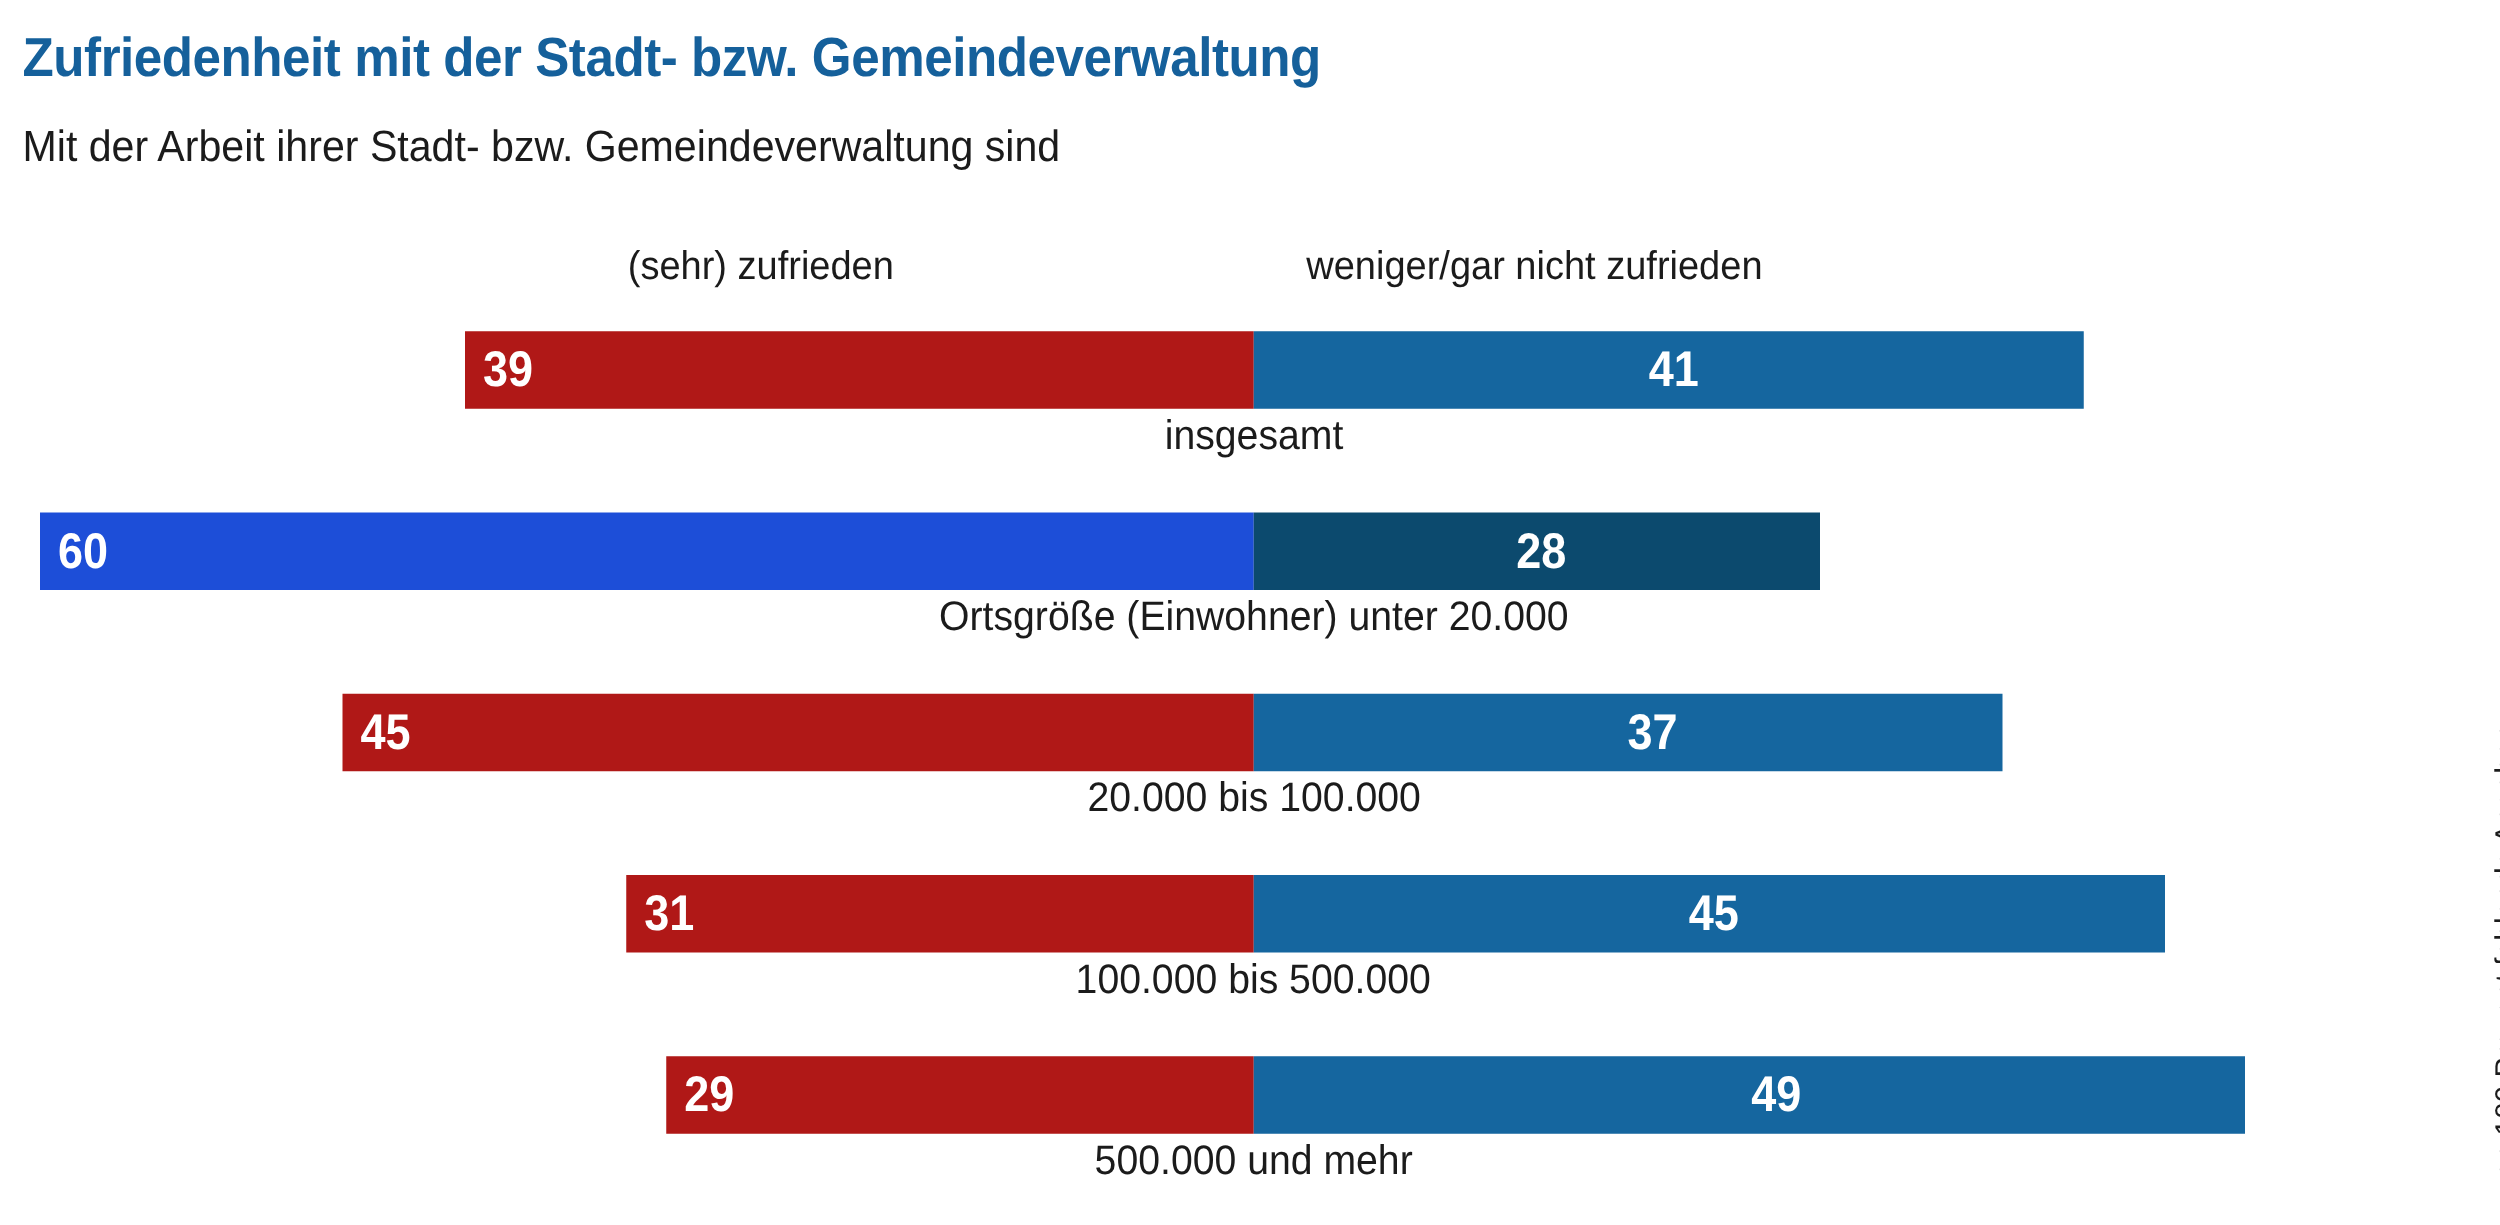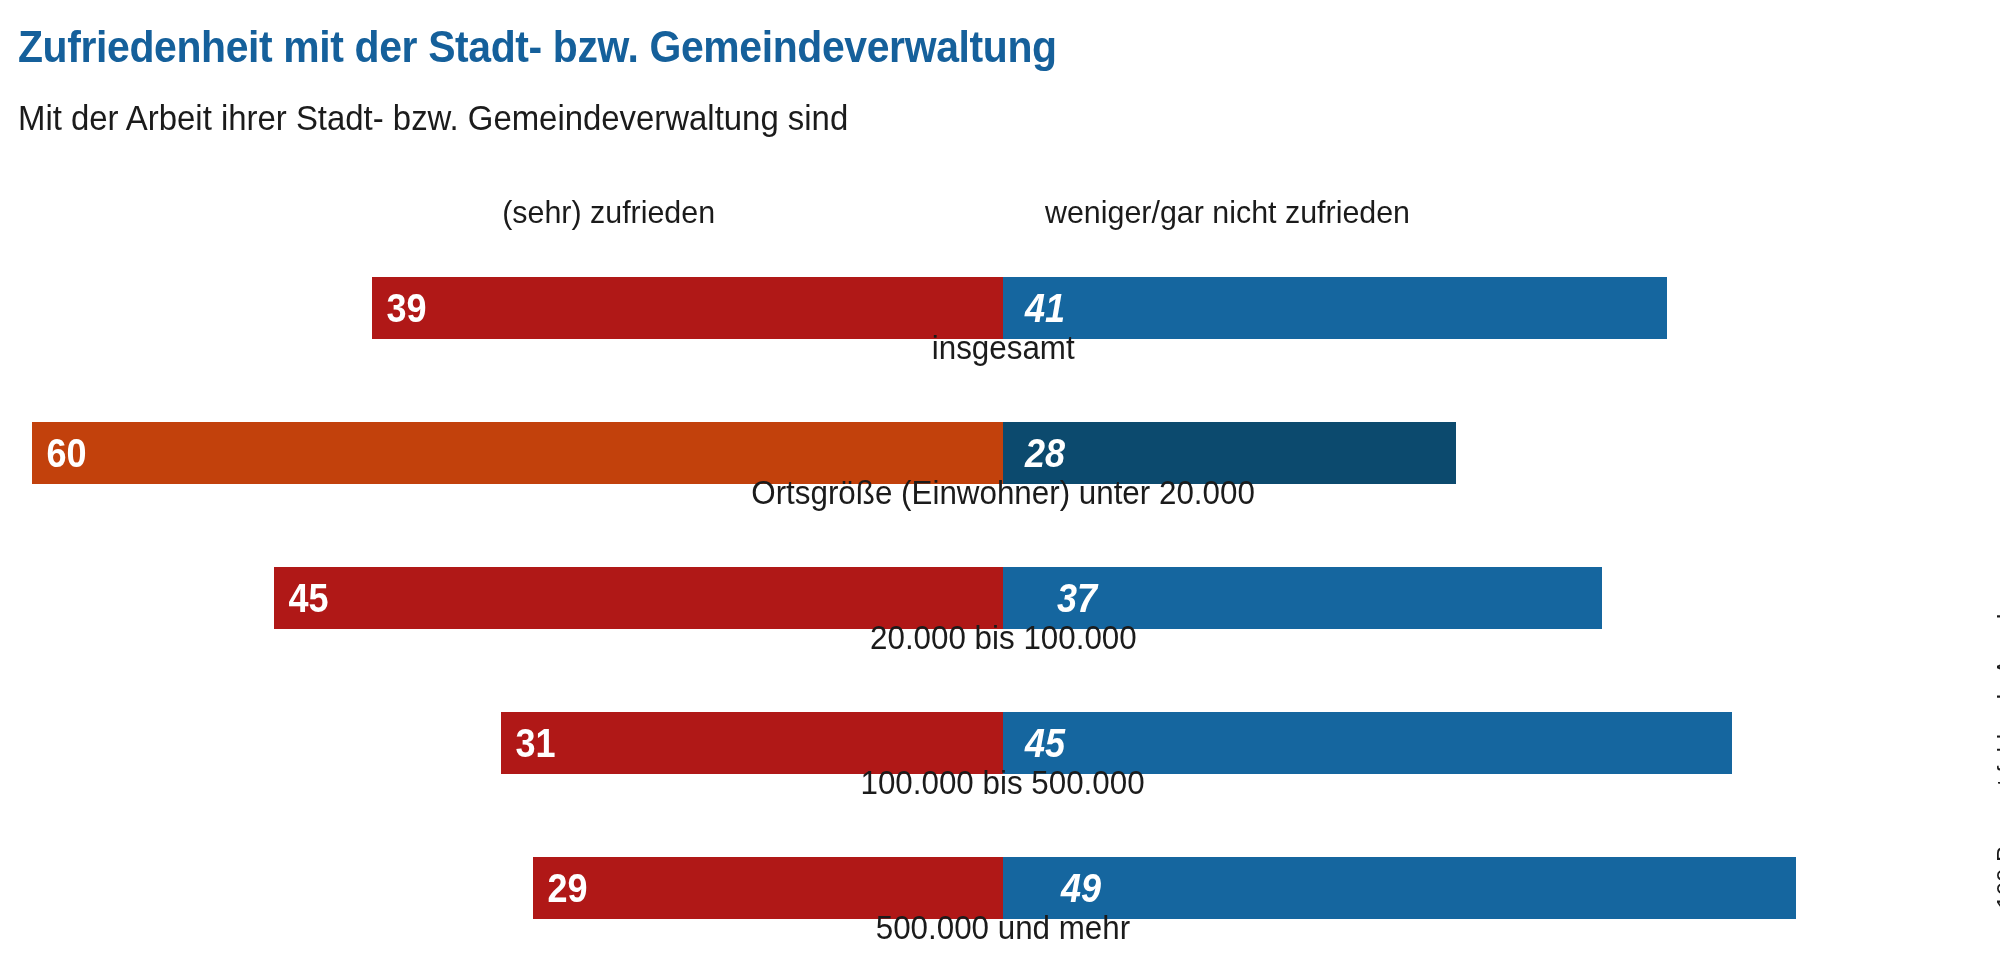--- a/index.html
+++ b/index.html
@@ -81,38 +81,36 @@
     left: 0;
     width: 2000px;
     height: 145px;
   }
   .bar-track {
     position: absolute;
     left: 0;
     top: 0;
     width: 2000px;
     height: 62px;
-    margin-top: 12px;
   }
   .bar-seg {
     position: absolute;
     top: 0;
     height: 62px;
     box-sizing: border-box;
     display: flex;
     align-items: center;
   }
   .bar-left {
     background: #b01817;
     justify-content: flex-start;
   }
   .bar-right {
     background: #15669f;
-    justify-content: flex-start;
-    font-style: italic;
+    justify-content: center;
   }
   .bar-value {
     font-size: 40px;
     font-weight: 700;
     color: #ffffff;
     line-height: 1;
     padding: 0 16px;
     transform: scaleX(0.9);
     white-space: nowrap;
   }
@@ -180,21 +178,21 @@
         </div>
         <div class="bar-seg bar-right" id="r0r" style="left: 1003px; width: 664px; background: rgb(21, 102, 159);">
           <span class="bar-value">41</span>
         </div>
       </div>
       <div class="cat-label" style="left: 0px;"><span>insgesamt</span></div>
     </div>
 
     <div class="bar-row" style="top:410px;">
       <div class="bar-track">
-        <div class="bar-seg bar-left" id="r1l" style="left: 32px; width: 971px; background: #c2410c;">
+        <div class="bar-seg bar-left" id="r1l" style="left: 32px; width: 971px; background: #1d4ed8;">
           <span class="bar-value">60</span>
         </div>
         <div class="bar-seg bar-right" id="r1r" style="left: 1003px; width: 453px; background: #0c4a6e;">
           <span class="bar-value">28</span>
         </div>
       </div>
       <div class="cat-label" style="left: 0px;"><span>Ortsgröße (Einwohner) unter 20.000</span></div>
     </div>
 
     <div class="bar-row" style="top:555px;">

